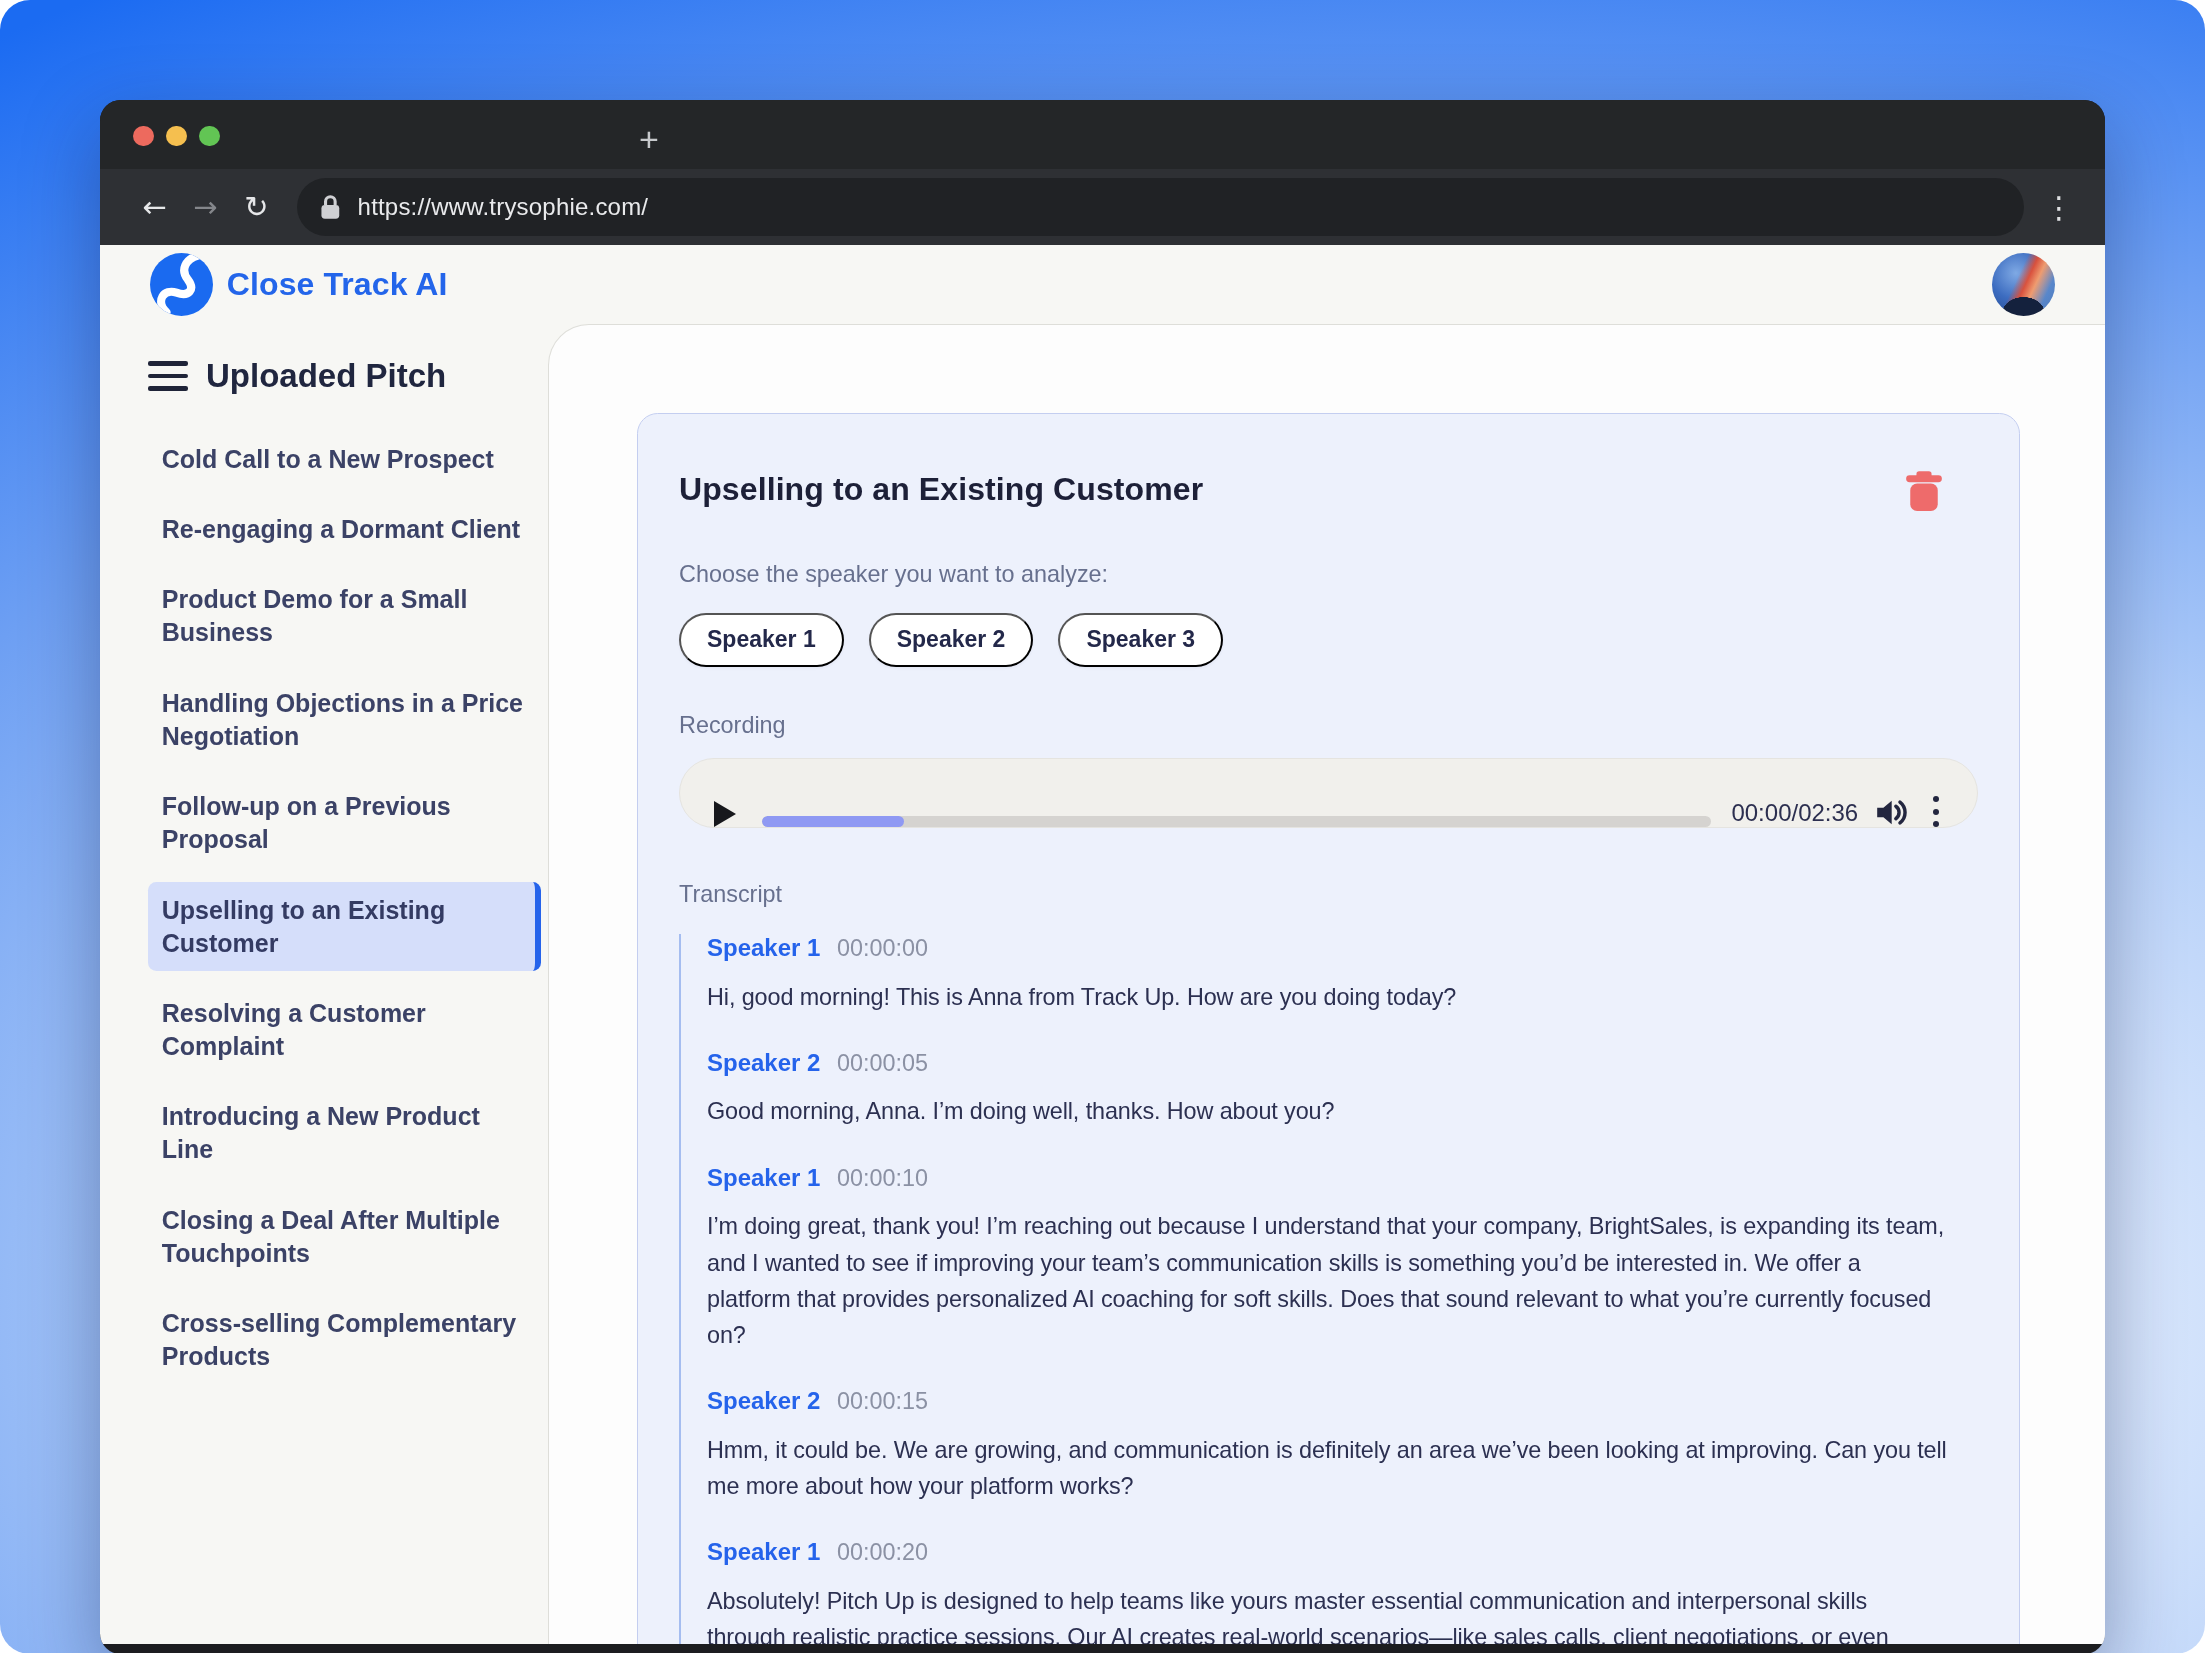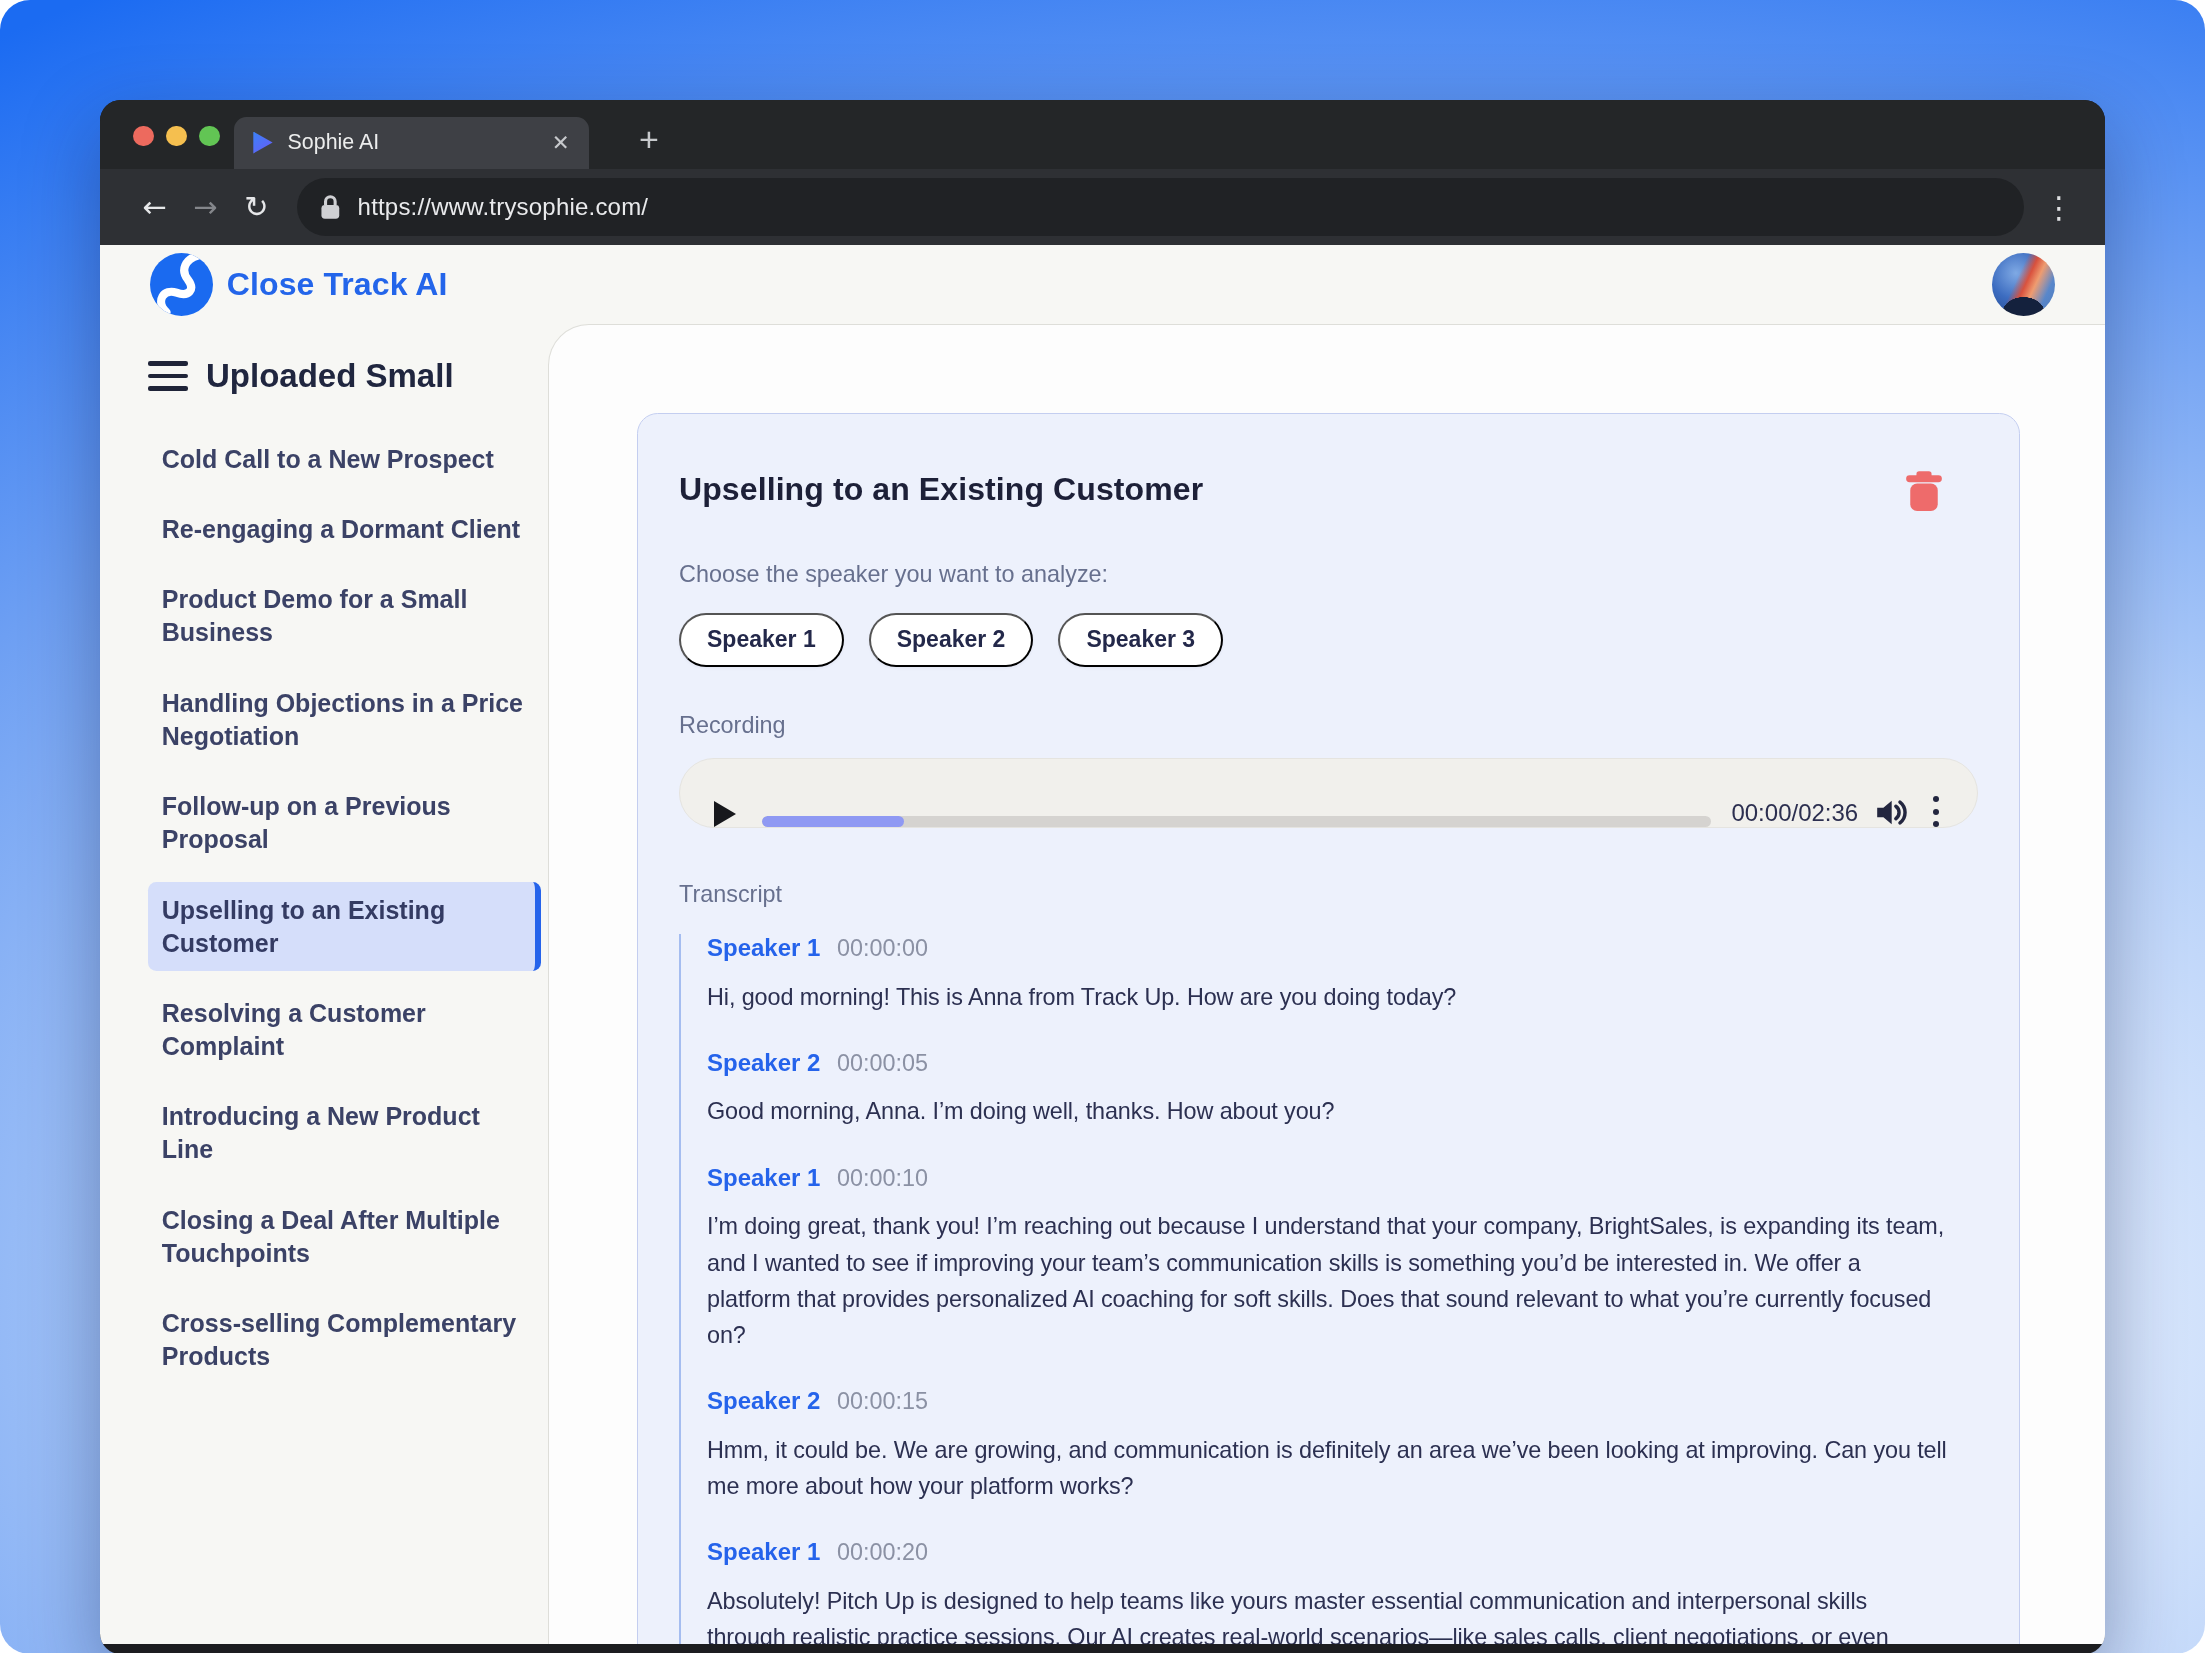--- a/index.html
+++ b/index.html
@@ -108,25 +108,20 @@
 
 <div class="stage">
   <div class="window">
 
     <div class="tabbar">
       <div class="traffic">
         <span class="light-red"></span>
         <span class="light-yellow"></span>
         <span class="light-green"></span>
       </div>
-      <div class="tab">
-        <span class="favicon"></span>
-        <span class="tab-title">Sophie AI</span>
-        <span class="tab-close">✕</span>
-      </div>
       <div class="newtab">+</div>
     </div>
 
     <div class="toolbar">
       <span class="nav-ic">←</span>
       <span class="nav-ic dim">→</span>
       <span class="nav-ic">↻</span>
       <div class="omnibox">
         <svg class="lock" width="20.7" height="26" viewBox="0 0 30 38">
           <rect x="2" y="16" width="26" height="20" rx="5" fill="#cfd0d3"></rect>
@@ -159,21 +154,21 @@
 
       <div class="content-row">
 
         <aside class="sidebar">
           <div class="sidebar-head">
             <span class="hamburger">
                 <i></i>
                 <i></i>
                 <i></i>
               </span>
-            <span class="sidebar-title">Uploaded Small</span>
+            <span class="sidebar-title">Uploaded Pitch</span>
           </div>
           <nav class="nav-list">
               <div class="nav-item">Cold Call to a New Prospect</div>
               <div class="nav-item">Re-engaging a Dormant Client</div>
               <div class="nav-item">Product Demo for a Small Business</div>
               <div class="nav-item">Handling Objections in a Price Negotiation</div>
               <div class="nav-item">Follow-up on a Previous Proposal</div>
               <div class="nav-item selected">Upselling to an Existing Customer</div>
               <div class="nav-item">Resolving a Customer Complaint</div>
               <div class="nav-item">Introducing a New Product Line</div>

